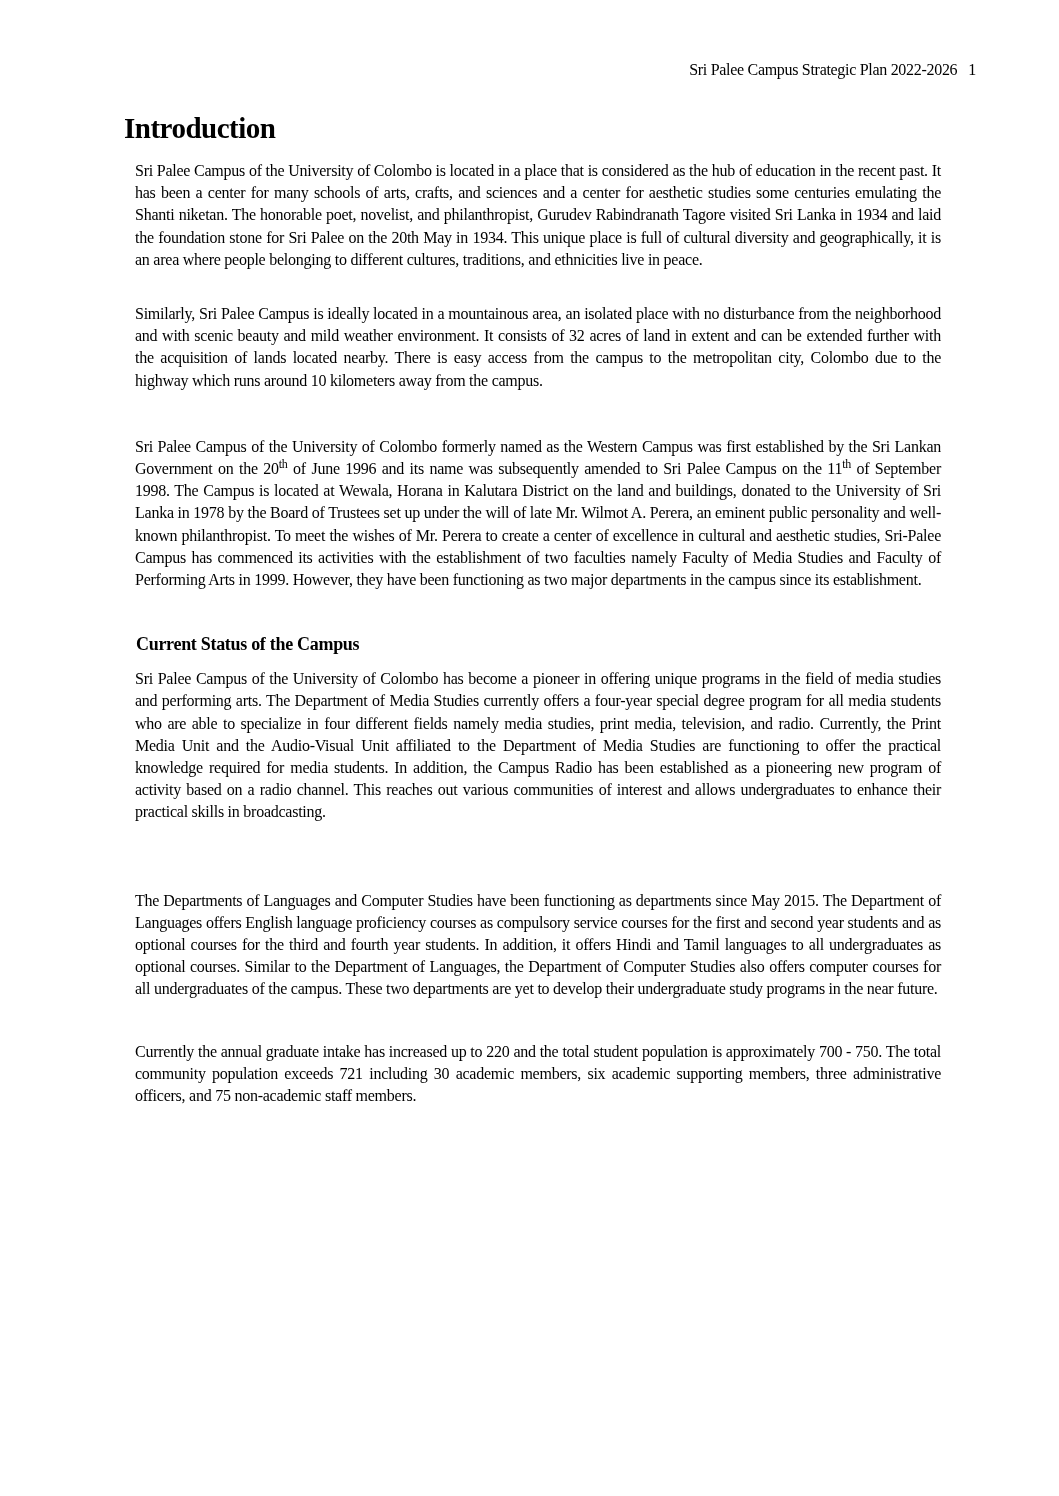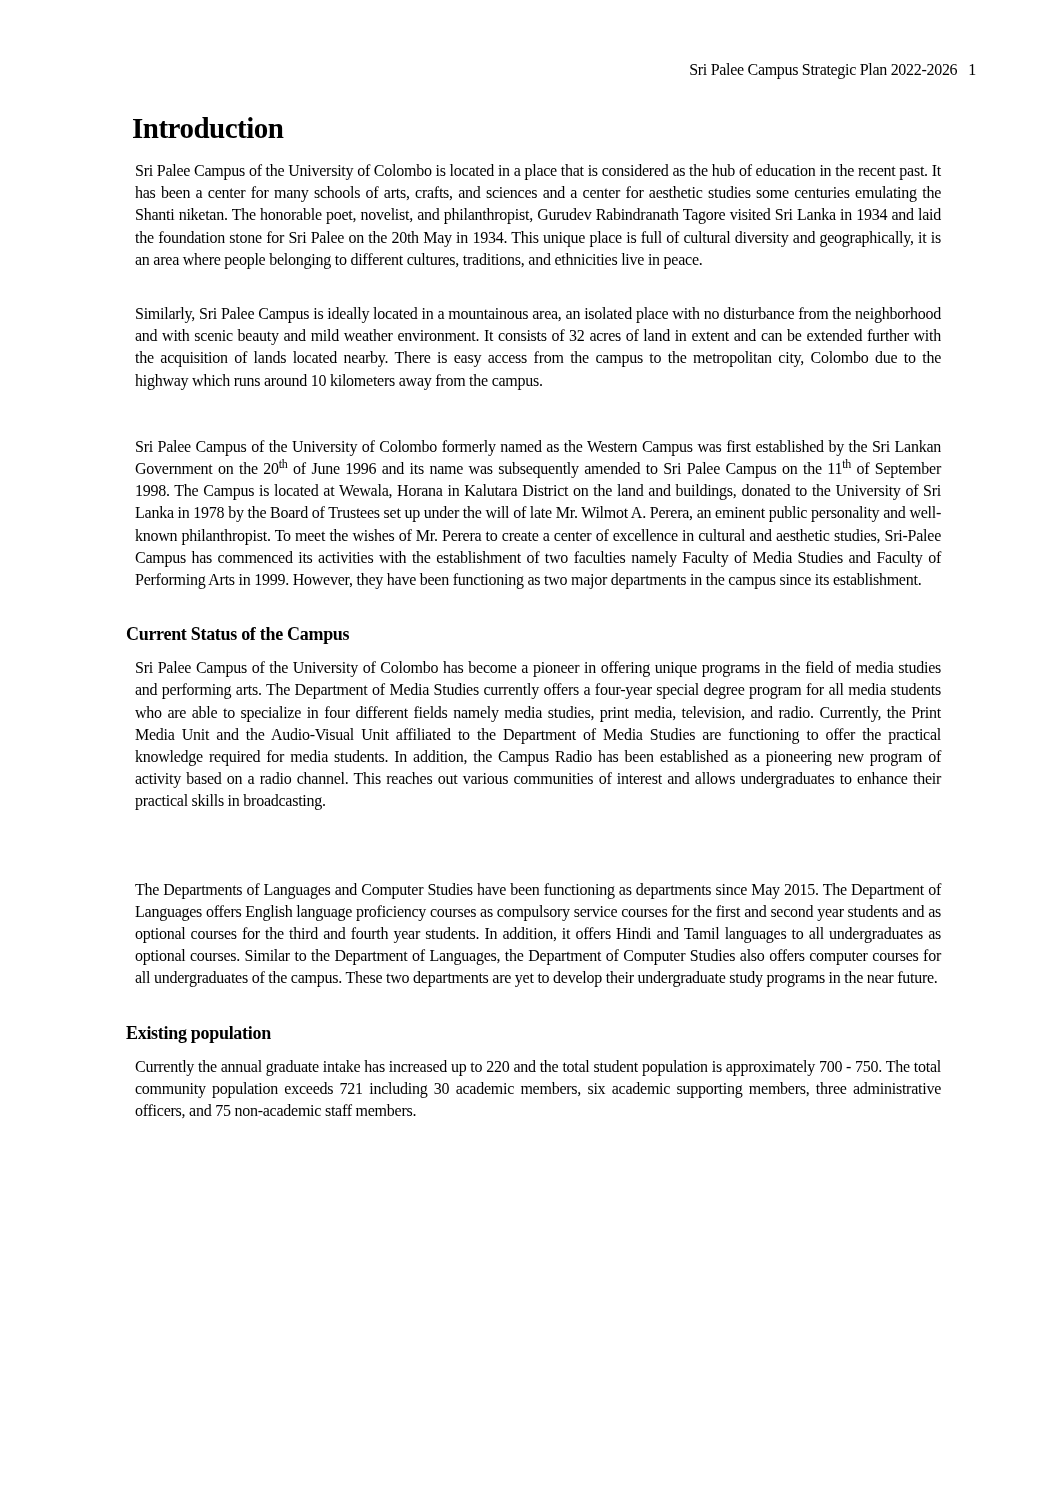--- a/index.html
+++ b/index.html
@@ -30,29 +30,29 @@
     .content {
       position: absolute;
       left: 124px;
       top: 110px;
       width: 828px;
     }
     h1 {
       font-family: "Liberation Serif", serif;
       font-size: 29px;
       font-weight: bold;
-      margin: 0 0 14px 8px;
+      margin: 0 0 14px 0;
       line-height: 36px;
       letter-spacing: -0.5px;
     }
     h2 {
       font-family: "Liberation Serif", serif;
       font-size: 18px;
       font-weight: bold;
-      margin: 2px;
+      margin: 12px;
       line-height: 24px;
       letter-spacing: -0.3px;
     }
     p {
       font-size: 16px;
       line-height: 22.2px;
       margin: 11px;
       text-align: justify;
       letter-spacing: -0.25px;
     }
@@ -83,16 +83,15 @@
   <p><span>Sri Palee Campus of the University of Colombo formerly named as the Western Campus was first established by the Sri Lankan Government on the 20</span><sup>th</sup><span> of June 1996 and its name was subsequently amended to Sri Palee Campus on the 11</span><sup>th</sup><span> of September 1998.  The Campus is located at Wewala, Horana in Kalutara District on the land and buildings, donated to the University of Sri Lanka in 1978 by the Board of Trustees set up under the will of late Mr. Wilmot A. Perera, an eminent public personality and well-known philanthropist.  To meet the wishes of Mr. Perera to create a center of excellence in cultural and aesthetic studies, Sri-Palee Campus has commenced its activities with the establishment of two faculties namely Faculty of Media Studies and Faculty of Performing Arts in 1999.  However, they have been functioning as two major departments in the campus since its establishment.</span></p>
   <div class="gap-l"></div>
 
   <h2>Current Status of the Campus</h2>
   <p>Sri Palee Campus of the University of Colombo has become a pioneer in offering unique programs in the field of media studies and performing arts. The Department of Media Studies currently offers a four-year special degree program for all media students who are able to specialize in four different fields namely media studies, print media, television, and radio. Currently, the Print Media Unit and the Audio-Visual Unit affiliated to the Department of Media Studies are functioning to offer the practical knowledge required for media students. In addition, the Campus Radio has been established as a pioneering new program of activity based on a radio channel.  This reaches out various communities of interest and allows undergraduates to enhance their practical skills in broadcasting.</p>
   <div class="gap-m"></div>
   <div class="gap-m"></div>
   <p>The Departments of Languages and Computer Studies have been functioning as departments since May 2015. The Department of Languages offers English language proficiency courses as compulsory service courses for the first and second year students and as optional courses for the third and fourth year students. In addition, it offers Hindi and Tamil languages to all undergraduates as optional courses. Similar to the Department of Languages, the Department of Computer Studies also offers computer courses for all undergraduates of the campus. These two departments are yet to develop their undergraduate study programs in the near future.</p>
   <div class="gap-l"></div>
 
-  <h2>Existing population</h2>
   <p>Currently the annual graduate intake has increased up to 220 and the total student population is approximately 700 - 750.  The total community population exceeds 721 including 30 academic members, six academic supporting members, three administrative officers, and 75 non-academic staff members.</p>
 
 </div>
 
 </body></html>

